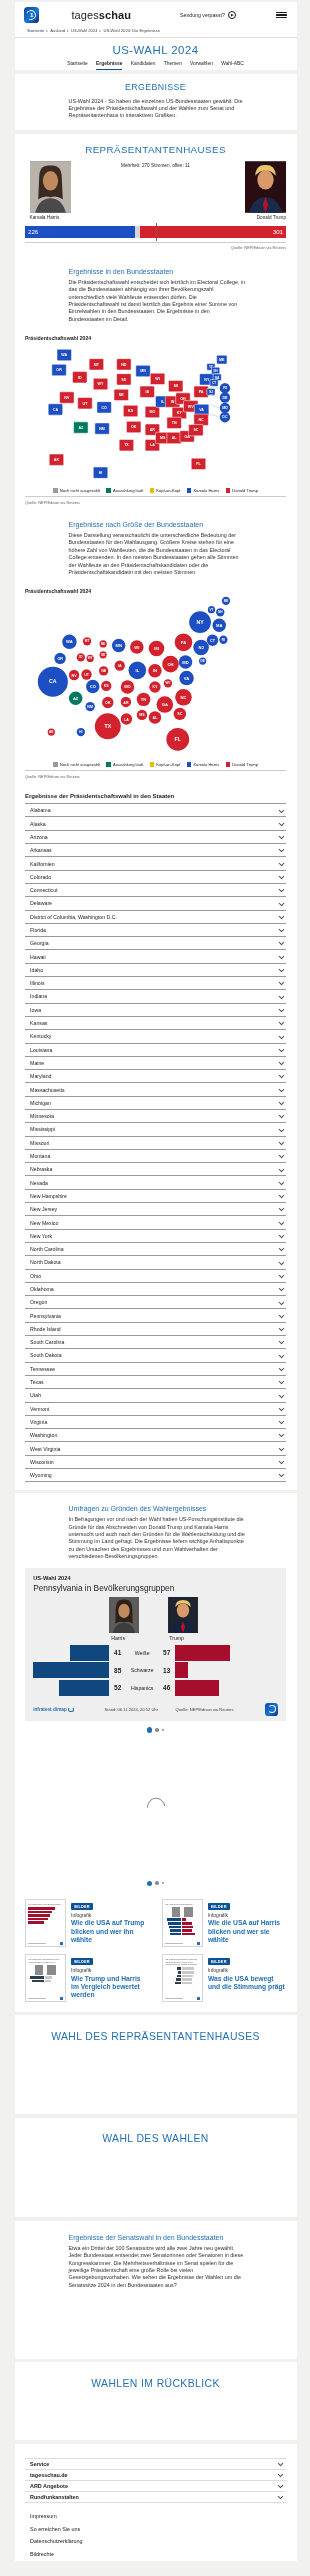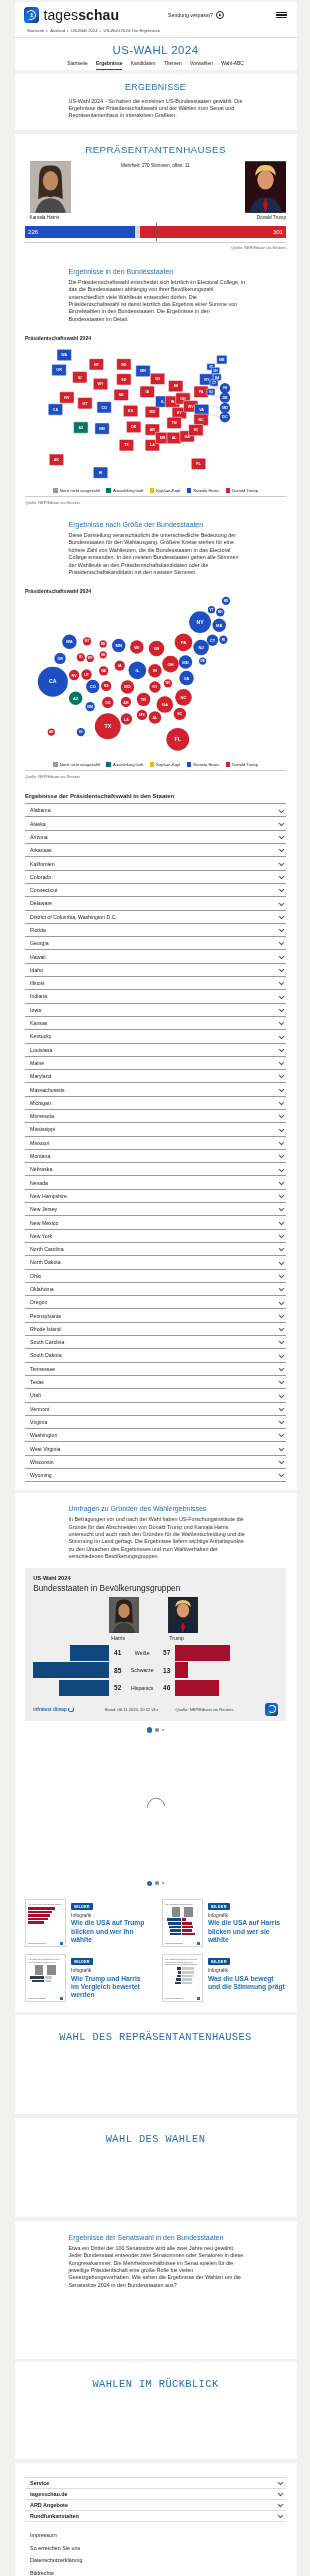--- a/index.html
+++ b/index.html
@@ -9,21 +9,21 @@
 
   
   .hdr { padding:4.1px 9.3px 0; }
   .hdr-top { display:flex; align-items:center; height:18.6px; }
   .logo-box { display:flex; align-items:center; gap:4.1px; cursor:pointer; }
   .logo-icon { width:15.5px; height:15.5px; border-radius:3.6px;
     background:linear-gradient(135deg,#0d47a8,#1976d2 55%,#0a2f70); position:relative; flex:0 0 auto; }
   .logo-icon::before { content:""; position:absolute; inset:2.6px; border:1px solid #fff; border-radius:50%;
     border-left-color:transparent; transform:rotate(-20deg); }
   .logo-icon::after { content:"1"; position:absolute; top:3.6px; left:6.2px; color:#fff; font-size:6.2px; font-weight:bold; }
-  .wordmark { font-size:14px; color:#1d1d1d; letter-spacing:0.1px; }
+  .wordmark { font-size:11px; color:#1d1d1d; letter-spacing:0.1px;margin-left:28px; }
   .wordmark b { font-weight:700; }
   .missed { margin-left:49px; display:flex; align-items:center; gap:3.1px; font-size:5.2px; color:#1d1d1d; cursor:pointer; }
   .play { width:8.3px; height:8.3px; border:0.7px solid #1d1d1d; border-radius:50%; display:flex; align-items:center; justify-content:center; font-size:3.6px; padding-left:0.5px; }
   .burger { margin-left:auto; width:11.4px; cursor:pointer; }
   .burger span { display:block; height:1.2px; background:#1d1d1d; margin:1.7px 0; border-radius:0.5px; }
   .crumbs { font-size:4.1px; color:#444; padding:4.1px 0 3.6px 3.1px; }
   .crumbs .sep { color:#888; margin:0 2.1px; font-size:3.6px; }
   .hdr-rule { border-top:0.5px solid #ddd; margin:0 -9.3px; }
   .page-title { text-align:center; color:#2470b3; font-size:11.4px; font-weight:400; letter-spacing:0.5px; padding:6.2px 0 5.2px; }
   .tabs { display:flex; justify-content:center; gap:8.3px; padding-bottom:0; }
@@ -112,21 +112,21 @@
   .thumb .tfoot { position:absolute; bottom:1.6px; left:2.6px; right:2.1px; display:flex; align-items:center; }
   .thumb .tfoot i { display:block; width:17.6px; height:1px; background:#bbb; }
   .thumb .tfoot s { margin-left:auto; width:3.1px; height:3.1px; background:#1f6eb5; border-radius:0.5px; }
   .t-body { padding-top:1px; }
   .badge { display:inline-block; background:#0b5394; color:#fff; font-size:3.9px; font-weight:700; padding:1px 3.1px; border-radius:1px; letter-spacing:0.2px; }
   .t-kicker { font-size:4.9px; color:#333; margin:2.6px 0 1.6px; }
   .t-title { font-size:6.7px; font-weight:700; color:#2470b3; line-height:1.25; }
 
   
   .title-card { padding-top:15.5px; }
-  .title-card .big-title { font-size:10.4px;font-family:Liberation Mono, monospace; }
+  .title-card .big-title { font-size:10.4px; }
   .senat-res { padding:13.5px 0 0; }
 
   
   .footer-card { padding:14.5px 0 0; }
   .f-acc { margin:0 10.4px; border-top:0.5px solid #ddd; }
   .f-row { display:flex; align-items:center; height:11px; border-bottom:0.5px solid #ddd; padding:0 4.1px 0 5.2px; cursor:pointer; }
   .f-row span.lbl { font-size:5.4px; font-weight:700; color:#1d1d1d; }
   .f-links { margin:6.2px 10.4px 0; }
   .f-link { font-size:5.4px; color:#1d1d1d; padding:3.4px 0 3.4px 5.2px; cursor:pointer; }
 
@@ -891,21 +891,21 @@
         </div>
       </div>
   </section>
 
   <section class="card umf-card">
     <h3 class="sub-head">Umfragen zu Gründen des Wahlergebnisses</h3>
     <p class="body-txt">In Befragungen vor und nach der Wahl haben US-Forschungsinstitute die Gründe für das Abschneiden von Donald Trump und Kamala Harris untersucht und auch nach den Gründen für die Wahlentscheidung und die Stimmung im Land gefragt. Die Ergebnisse liefern wichtige Anhaltspunkte zu den Ursachen des Ergebnisses und zum Wahlverhalten der verschiedenen Bevölkerungsgruppen.</p>
 
     <div class="gray-chart">
       <div class="gc-kicker">US-Wahl 2024</div>
-      <div class="gc-title">Bundesstaaten in Bevölkerungsgruppen</div>
+      <div class="gc-title">Pennsylvania in Bevölkerungsgruppen</div>
       <div class="gc-photos">
         <div class="gc-photo h">
           <svg width="30" height="36" viewBox="0 0 58 70">
               <rect width="58" height="70" fill="#5c5c5c"></rect>
               <path d="M13 22 Q13 4 29 5 Q45 4 45 23 L46 52 Q38 46 29 49 Q20 46 12 52 Z" fill="#2d2019"></path>
               <ellipse cx="29" cy="27" rx="11" ry="14" fill="#c08a5f"></ellipse>
               <path d="M7 70 Q13 50 29 50 Q45 50 51 70 Z" fill="#3d3d3d"></path>
             </svg>
         </div>
         <div class="gc-photo t">
@@ -1135,21 +1135,21 @@
 
   <section class="card title-card" style="height:99px">
     <h2 class="big-title">WAHL DES WAHLEN</h2>
   </section>
 
   <section class="card senat-res" style="height:138px">
     <h3 class="sub-head">Ergebnisse der Senatswahl in den Bundesstaaten</h3>
     <p class="body-txt">Etwa ein Drittel der 100 Senatssitze wird alle zwei Jahre neu gewählt. Jeder Bundesstaat entsendet zwei Senatorinnen oder Senatoren in diese Kongresskammer. Die Mehrheitsverhältnisse im Senat spielen für die jeweilige Präsidentschaft eine große Rolle bei vielen Gesetzgebungsvorhaben. Wie sehen die Ergebnisse der Wahlen um die Senatssitze 2024 in den Bundesstaaten aus?</p>
   </section>
 
-  <section class="card title-card" style="height:97px">
+  <section class="card title-card" style="height:78px">
     <h2 class="big-title">WAHLEN IM RÜCKBLICK</h2>
   </section>
 
   <footer class="card footer-card" style="margin-bottom:0">
     <div class="f-acc" id="footAcc">
         <div class="f-row">
           <span class="lbl">Service</span>
           <span class="chev"></span>
         </div>
         <div class="f-row">

